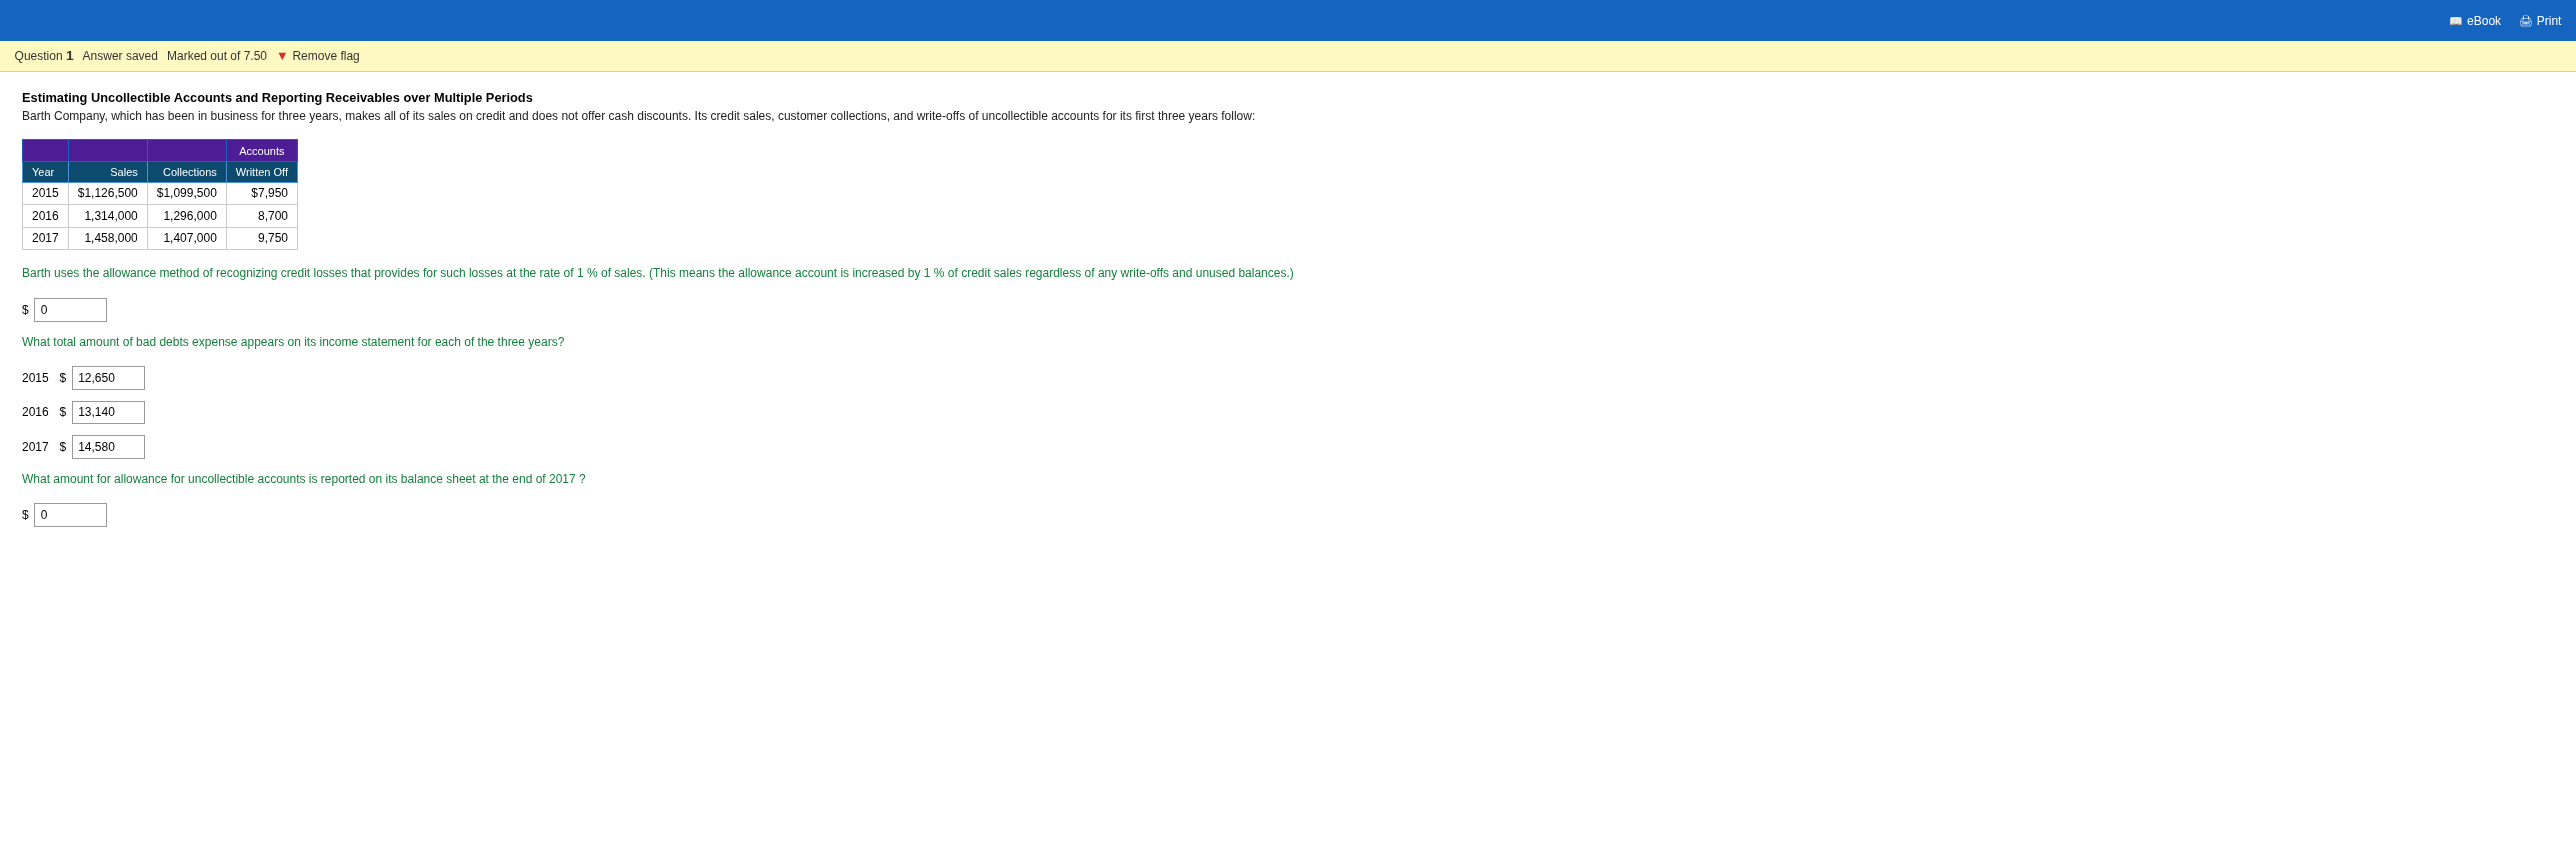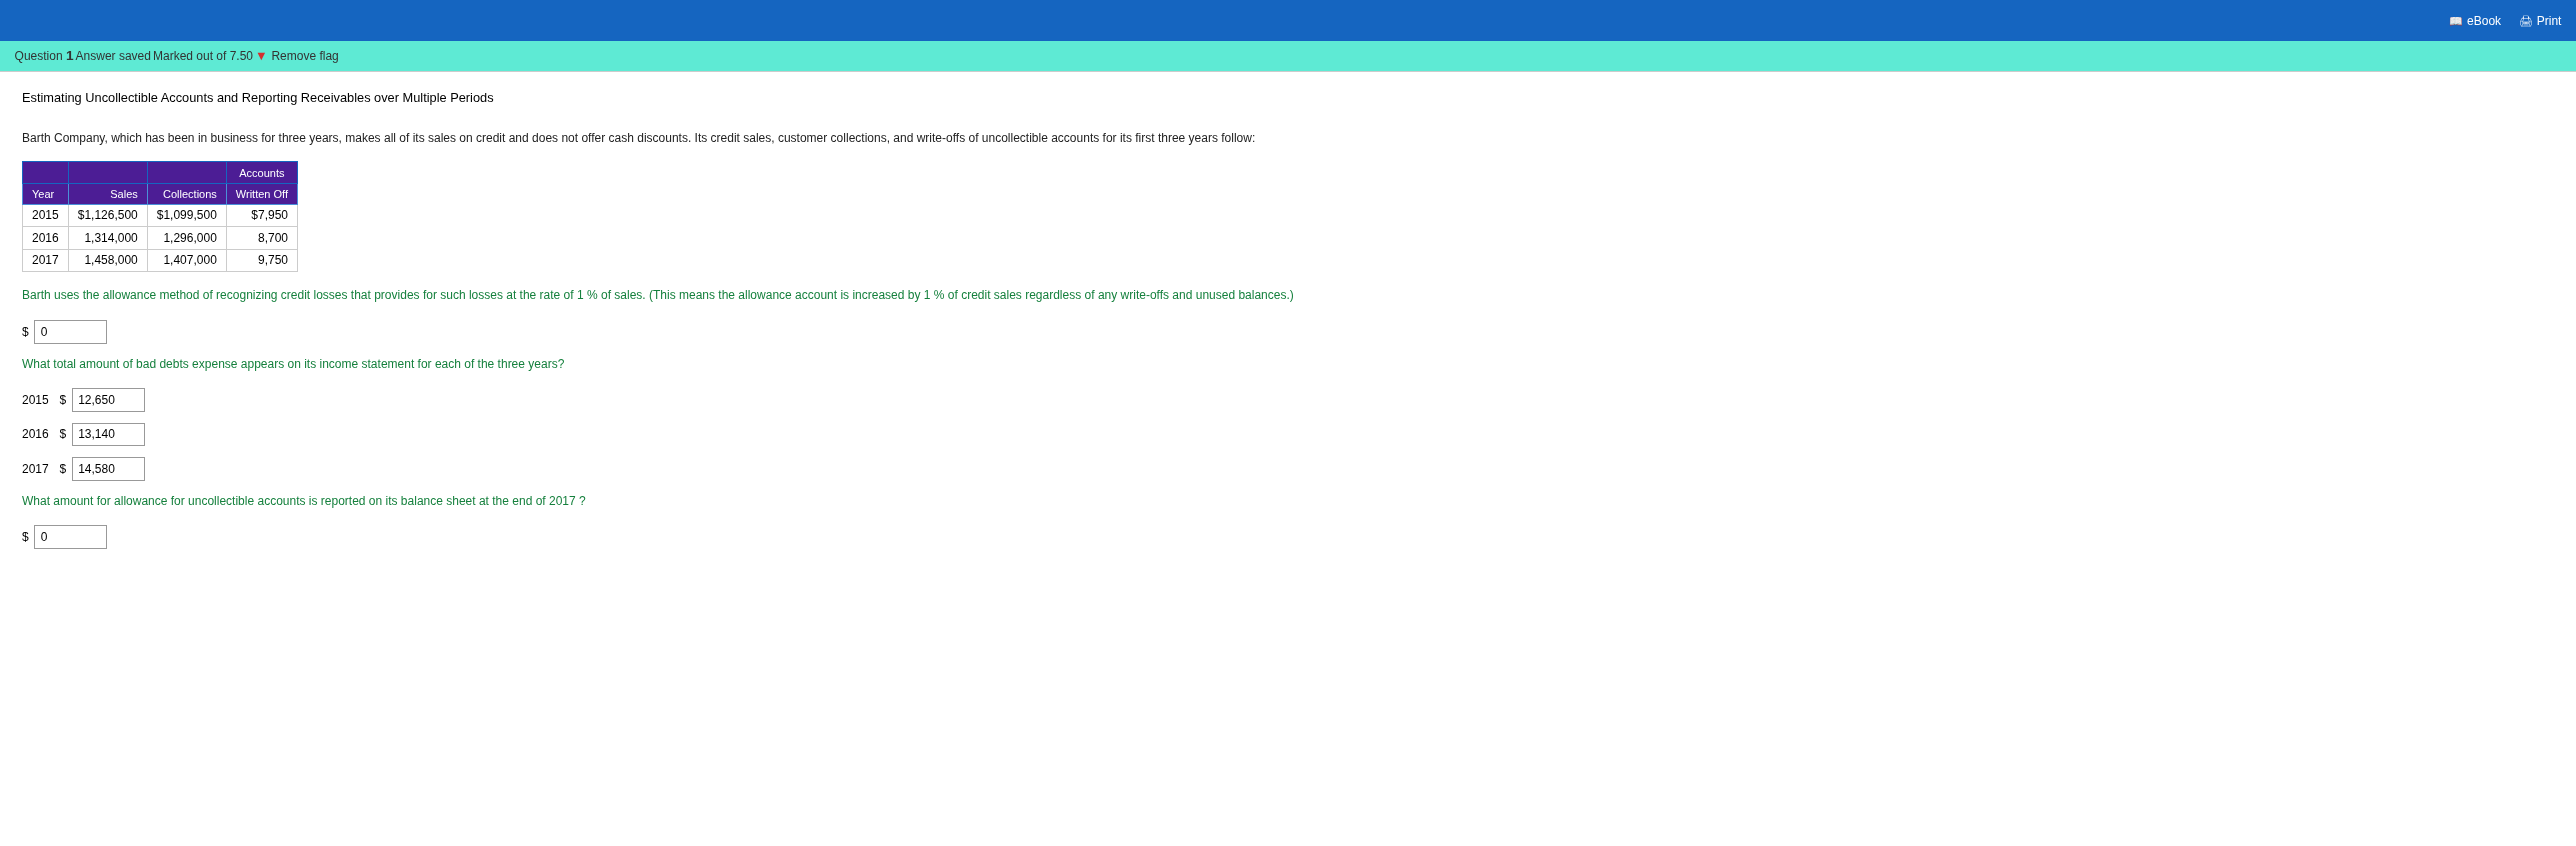--- a/index.html
+++ b/index.html
@@ -1,24 +1,24 @@
 <!DOCTYPE html>
 <html style="font-size:14.6px"><head>
   <meta charset="utf-8">
   <style>
     * { box-sizing: border-box; margin: 0; padding: 0; }
     body { font-family: Arial, sans-serif; font-size: 12px; background: #f0f0f0; }
 
     .header-bar {
-      background: #5eead4;
+      background: #fef9c3;
       border-bottom: 0.9px solid #ccc;
       padding: 7.3px 14.6px;
       display: flex;
       align-items: center;
-      gap: 2px;
+      gap: 9px;
     }
 
     .header-bar .question-num {
       font-size: 12px;
       color: #333;
     }
 
     .header-bar .question-num strong {
       font-size: 13.7px;
     }
@@ -47,23 +47,23 @@
       font-size: 12.8px;
     }
 
     .main-content {
       background: white;
       padding: 18px 22px;
       min-height: calc(100vh - 47px);
     }
 
     .question-title {
-      font-weight: normal;
+      font-weight: bold;
       font-size: 12.8px;
-      margin-bottom: 24px;
+      margin-bottom: 2px;
     }
 
     .question-desc {
       font-size: 12px;
       margin-bottom: 14.6px;
       color: #222;
       line-height: 1.5;
     }
 
     table.data-table {
@@ -84,21 +84,21 @@
       font-weight: normal;
       border: 0.9px solid #1565c0;
       font-size: 11px;
     }
 
     table.data-table thead tr th:first-child {
       text-align: left;
     }
 
     table.data-table .sub-header {
-      background: #4c1d95;
+      background: #0c4a6e;
       color: white;
     }
 
     table.data-table .sub-header th {
       padding: 3.7px 9px;
       font-size: 11px;
       font-weight: normal;
       border: 0.9px solid #4a90d9;
     }
 

